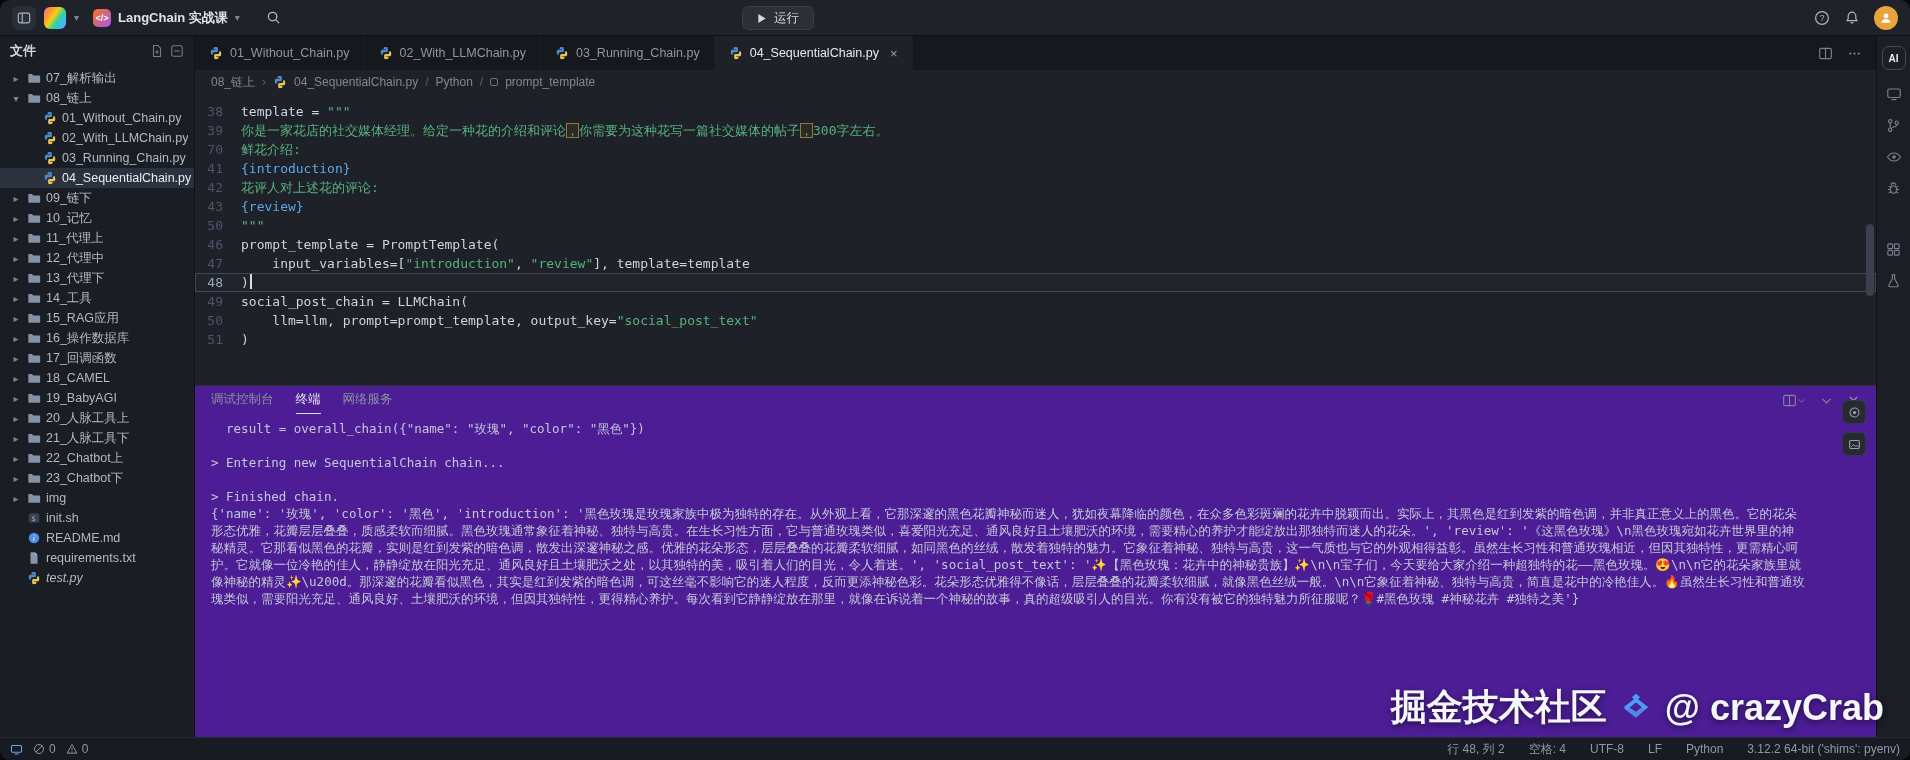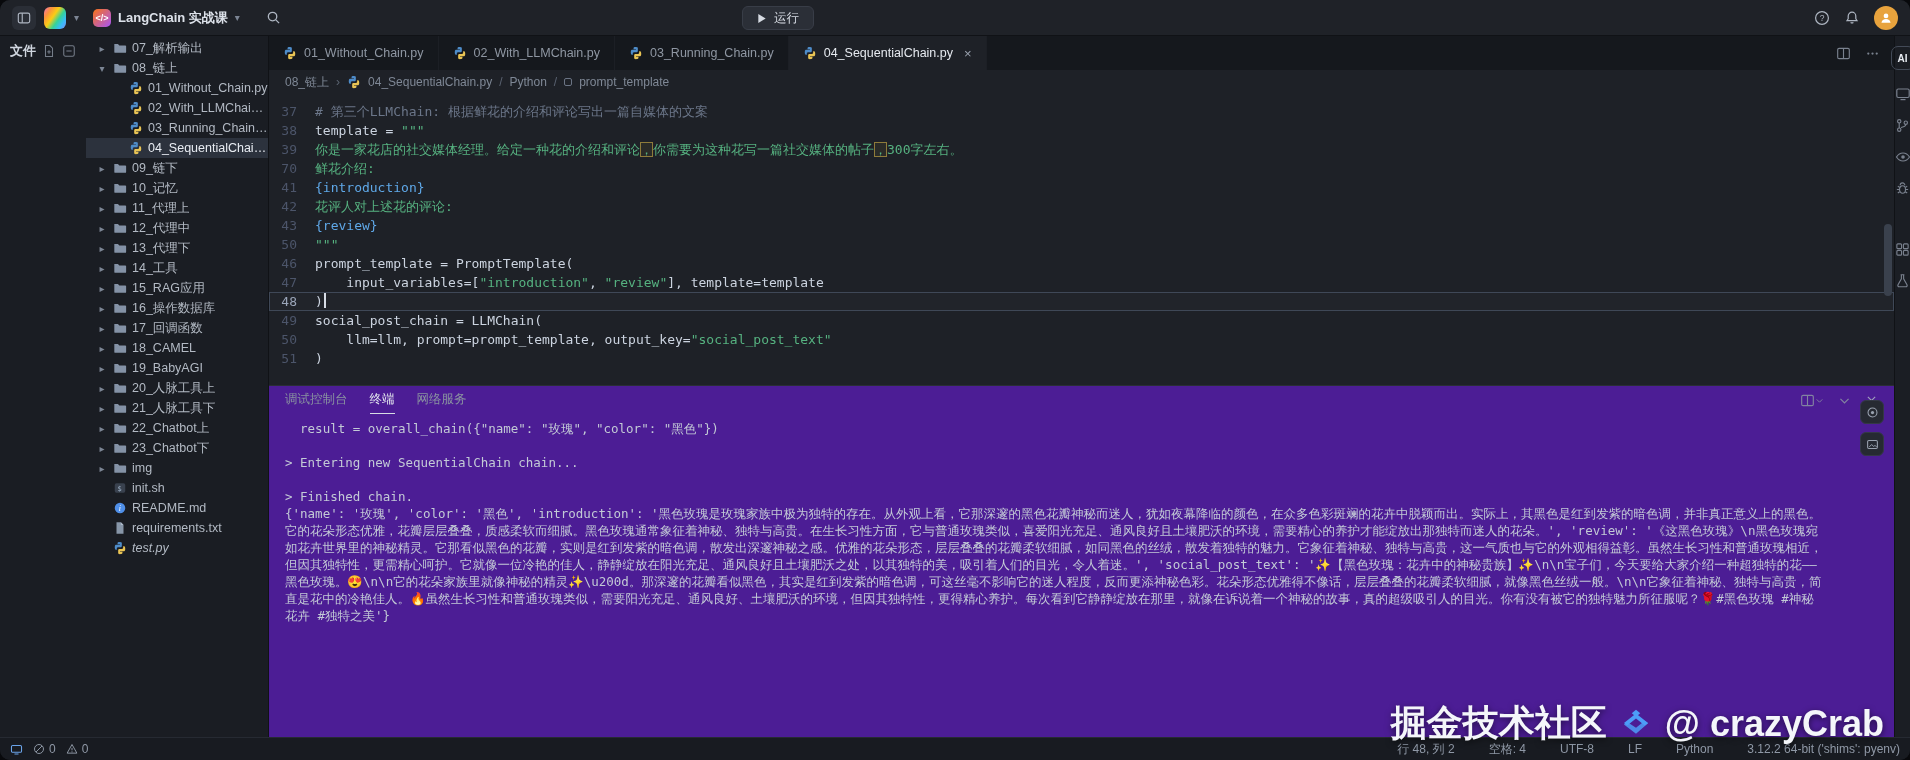--- a/index.html
+++ b/index.html
@@ -21,21 +21,21 @@
 .tb-search{margin-left:18px;cursor:pointer;display:flex;align-items:center}
 .run-btn{position:absolute;left:742px;top:6px;height:24px;padding:0 14px;border-radius:6px;
   background:#2b2f37;border:1px solid #383d47;display:flex;align-items:center;gap:7px;
   color:#d6dbe3;font-size:12.5px;cursor:pointer}
 .tb-right{margin-left:auto;display:flex;align-items:center;gap:14px}
 .tb-icon{cursor:pointer;display:flex;align-items:center}
 .avatar{width:24px;height:24px;border-radius:50%;background:#e8a33d;display:flex;align-items:center;justify-content:center;cursor:pointer}
 
 
 .main{flex:1;display:flex;min-height:0}
-.sidebar{flex:none;width:269px;background:#1a1d23;border-right:1px solid #101216;display:flex;}
+.sidebar{flex:none;width:195px;background:#1a1d23;border-right:1px solid #101216;display:flex;flex-direction:column}
 .sb-head{flex:none;height:30px;display:flex;align-items:center;padding:0 10px;gap:6px}
 .sb-title{color:#cfd5de;font-size:13px;font-weight:700;flex:1}
 .sb-hicon{cursor:pointer;display:flex;align-items:center;opacity:.8}
 .tree{flex:1;overflow:hidden;font-size:12.5px;color:#b3bac4;padding-top:2px}
 .trow{height:20px;display:flex;align-items:center;gap:5px;cursor:pointer;white-space:nowrap}
 .trow .chev{width:12px;flex:none;color:#7c8594;font-size:10px;text-align:center}
 .trow.sel{background:#2c323d;color:#e8ecf2}
 .fic{flex:none;display:block}
 .tlabel{overflow:hidden;text-overflow:ellipsis}
 
@@ -80,36 +80,36 @@
 .terminal{flex:1;min-height:0;overflow:hidden;padding:6px 70px 4px 16px;
   font-family:"DejaVu Sans Mono",monospace;font-size:12.5px;line-height:17px;color:#c3cad6}
 .tline{white-space:pre-wrap;word-break:break-all;min-height:17px}
 .tprompt{white-space:pre}
 .tcursor{display:inline-block;width:8px;height:13px;background:#a9b2bd;vertical-align:-2px;margin-left:2px}
 .float-btns{position:absolute;right:10px;top:14px;display:flex;flex-direction:column;gap:8px}
 .fbtn{width:24px;height:24px;border-radius:6px;background:#262a32;border:1px solid #343946;
   display:flex;align-items:center;justify-content:center;cursor:pointer}
 
 
-.rightbar{flex:none;width:16px;background:#1b1e24;border-left:1px solid #101216;
+.rightbar{flex:none;width:34px;background:#1b1e24;border-left:1px solid #101216;
   display:flex;flex-direction:column;align-items:center;padding-top:10px;gap:16px}
 .ai-badge{width:24px;height:24px;border-radius:7px;border:1px solid #434a57;color:#e8ecf2;
   font-size:10px;font-weight:700;display:flex;align-items:center;justify-content:center;cursor:pointer}
 .rb-icon{cursor:pointer;display:flex;align-items:center;justify-content:center;opacity:.85}
 .rb-gap{height:14px}
 
 
 .statusbar{flex:none;height:23px;background:#181b21;border-top:1px solid #262a32;
   display:flex;align-items:center;padding:0 10px;font-size:12px;color:#8f98a6}
 .st-left{display:flex;align-items:center;gap:10px}
 .st-item{display:flex;align-items:center;gap:4px}
-.st-right{margin-left:auto;display:flex;align-items:center;gap:34px;white-space:nowrap}
-
-
-.watermark{position:absolute;right:26px;bottom:12px;z-index:50;display:flex;align-items:center;gap:12px;
+.st-right{margin-left:auto;display:flex;align-items:center;gap:24px;white-space:nowrap}
+
+
+.watermark{position:absolute;right:26px;bottom:28px;z-index:50;display:flex;align-items:center;gap:12px;
   color:#f4f6fa;font-weight:700;font-size:36px;text-shadow:0 2px 6px rgba(0,0,0,.55);pointer-events:none}
 .wm-gem{width:34px;height:34px}
 </style>
 </head>
 <body>
 
 <div class="app">
 
   <div class="topbar">
     <div class="tb-sq">
@@ -433,24 +433,20 @@
           <span>04_SequentialChain.py</span>
           <span class="bc-sep">/</span>
           <span>Python</span>
           <span class="bc-sep">/</span>
           <span class="bc-box"></span>
           <span>prompt_template</span>
         </div>
 
       <div class="editor">
         <div>
-            <div class="cline">
-              <span class="lnum">37</span>
-              <span class="ltext"><span class="cm"># 第三个LLMChain: 根据鲜花的介绍和评论写出一篇自媒体的文案</span></span>
-            </div>
             <div class="cline">
               <span class="lnum">38</span>
               <span class="ltext"><span class="id">template = </span><span class="st">"""</span></span>
             </div>
             <div class="cline">
               <span class="lnum">39</span>
               <span class="ltext"><span class="st">你是一家花店的社交媒体经理。给定一种花的介绍和评论</span><span class="bx">，</span><span class="st">你需要为这种花写一篇社交媒体的帖子</span><span class="bx">，</span><span class="st">300字左右。</span></span>
             </div>
             <div class="cline">
               <span class="lnum">70</span>

